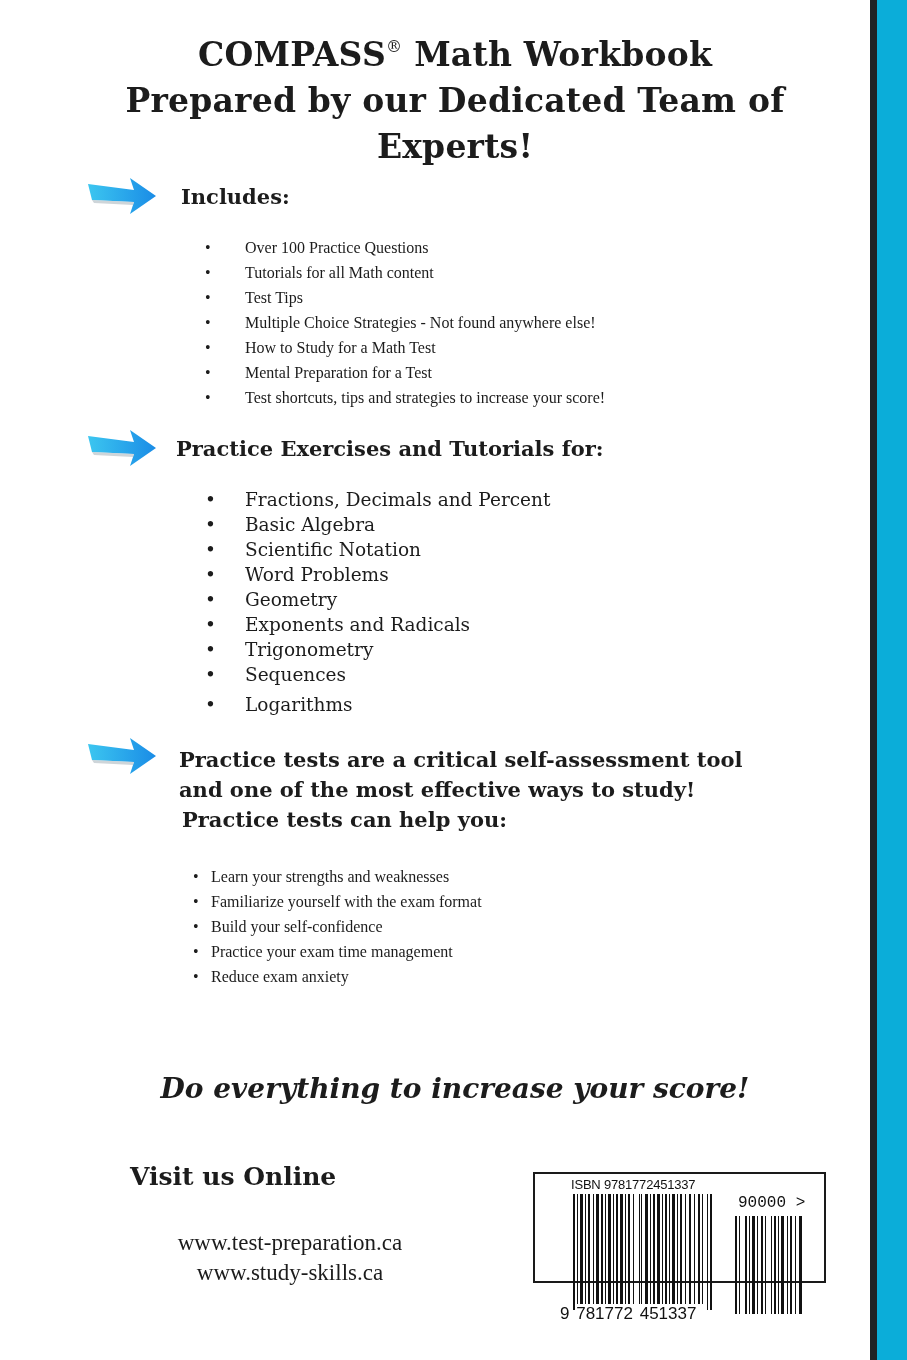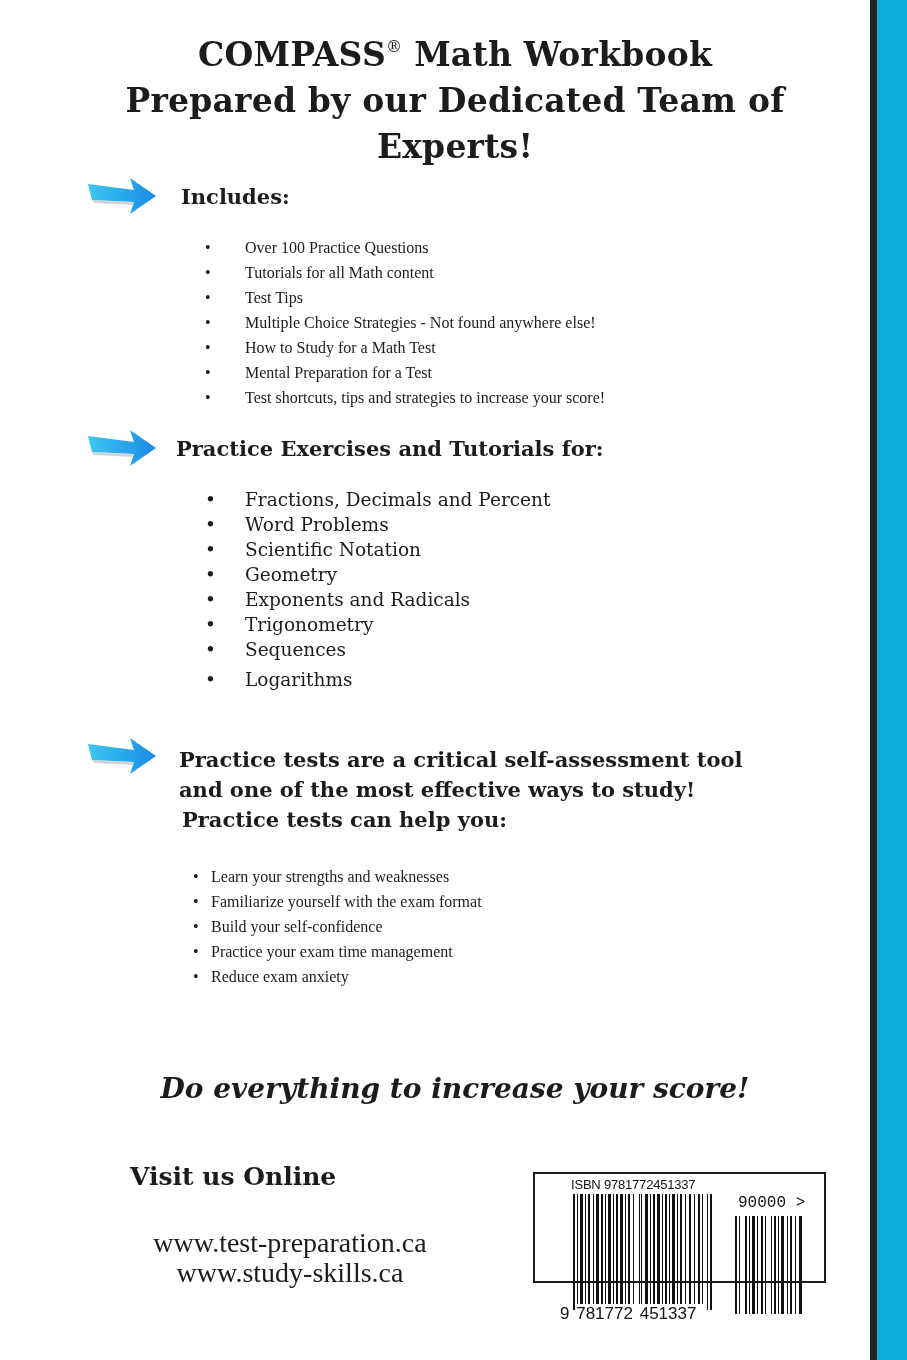--- a/index.html
+++ b/index.html
@@ -26,21 +26,21 @@
     .list.b li::before { content: "\2022"; position: absolute; left: 0; top: 0; }
     .list.c li { padding-left: 18px; }
     .list.c li::before { content: "\2022"; position: absolute; left: 0; top: 0; }
 
     .heading3 { position: absolute; left: 179px; top: 745px; font-family: "DejaVu Serif", serif; font-weight: bold; font-size: 21px; line-height: 30px; color: #1c1c1c; }
     .heading3 div:nth-child(3) { padding-left: 3px; }
 
     .cta { position: absolute; left: 40px; width: 830px; top: 1072px; text-align: center; font-family: "DejaVu Serif", serif; font-weight: bold; font-size: 28px; color: #1c1c1c; font-style: italic; }
 
     .visit { position: absolute; left: 130px; width: 320px; top: 1162px; text-align: left; font-family: "DejaVu Serif", serif; font-weight: bold; font-size: 25px; color: #1c1c1c; }
-    .urls { position: absolute; left: 120px; width: 340px; top: 1228px; text-align: center; font-family: "Liberation Serif", serif; font-size: 28px; line-height: 30px; color: #1c1c1c; }
+    .urls { position: absolute; left: 120px; width: 340px; top: 1228px; text-align: center; font-family: "Liberation Serif", serif; font-size: 23px; line-height: 30px; color: #1c1c1c; }
     .urls a { color: #1c1c1c; text-decoration: none; display: block; }
 
     .barcode-box { position: absolute; left: 533px; top: 1172px; width: 293px; height: 111px; border: 2px solid #1a1a1a; background: #fff; }
     .isbn-label { position: absolute; left: 36px; top: 3px; font-family: "Liberation Sans", sans-serif; font-size: 13px; color: #111; letter-spacing: -0.2px; }
     .bars-main { position: absolute; left: 38px; top: 20px; width: 140px; height: 116px; }
     .bars-addon { position: absolute; left: 200px; top: 42px; width: 72px; height: 98px; }
     .addon-label { position: absolute; left: 203px; top: 20px; font-family: Liberation Mono, monospace; font-size: 16px; color: #111; }
     .digits { position: absolute; left: 24px; top: 130px; font-family: "Liberation Sans", sans-serif; font-size: 17px; color: #111; background: transparent; }
     .digits span { background: #fff; padding: 0 1px; }
   </style>
@@ -83,22 +83,23 @@
         <stop offset="0" stop-color="#3cc6f0"></stop>
         <stop offset="1" stop-color="#1a8ce6"></stop>
       </linearGradient>
     </defs>
   <path d="M2 8 L48 14 L44 2 L70 20 L44 38 L48 26 L6 24 Z" fill="url(#ag2)"></path>
   <path d="M6 24 L48 26 L47 29 L8 27 Z" fill="#b9c3c9" opacity="0.7"></path>
 </svg>
 <div class="heading" style="left:176px; top:436px;">Practice Exercises and Tutorials for:</div>
 <ul class="list b" style="left:205px; top:487px;">
   <li>Fractions, Decimals and Percent</li>
+  <li>Basic Algebra</li>
+  <li>Scientific Notation</li>
   <li>Word Problems</li>
-  <li>Scientific Notation</li>
   <li>Geometry</li>
   <li>Exponents and Radicals</li>
   <li>Trigonometry</li>
   <li>Sequences</li>
   <li style="margin-top:5px;">Logarithms</li>
 </ul>
 
 <svg class="arrow" style="left:86px; top:736px;" viewBox="0 0 72 40">
   <defs>
       <linearGradient id="ag3" x1="0" x2="1" y1="0" y2="0">

